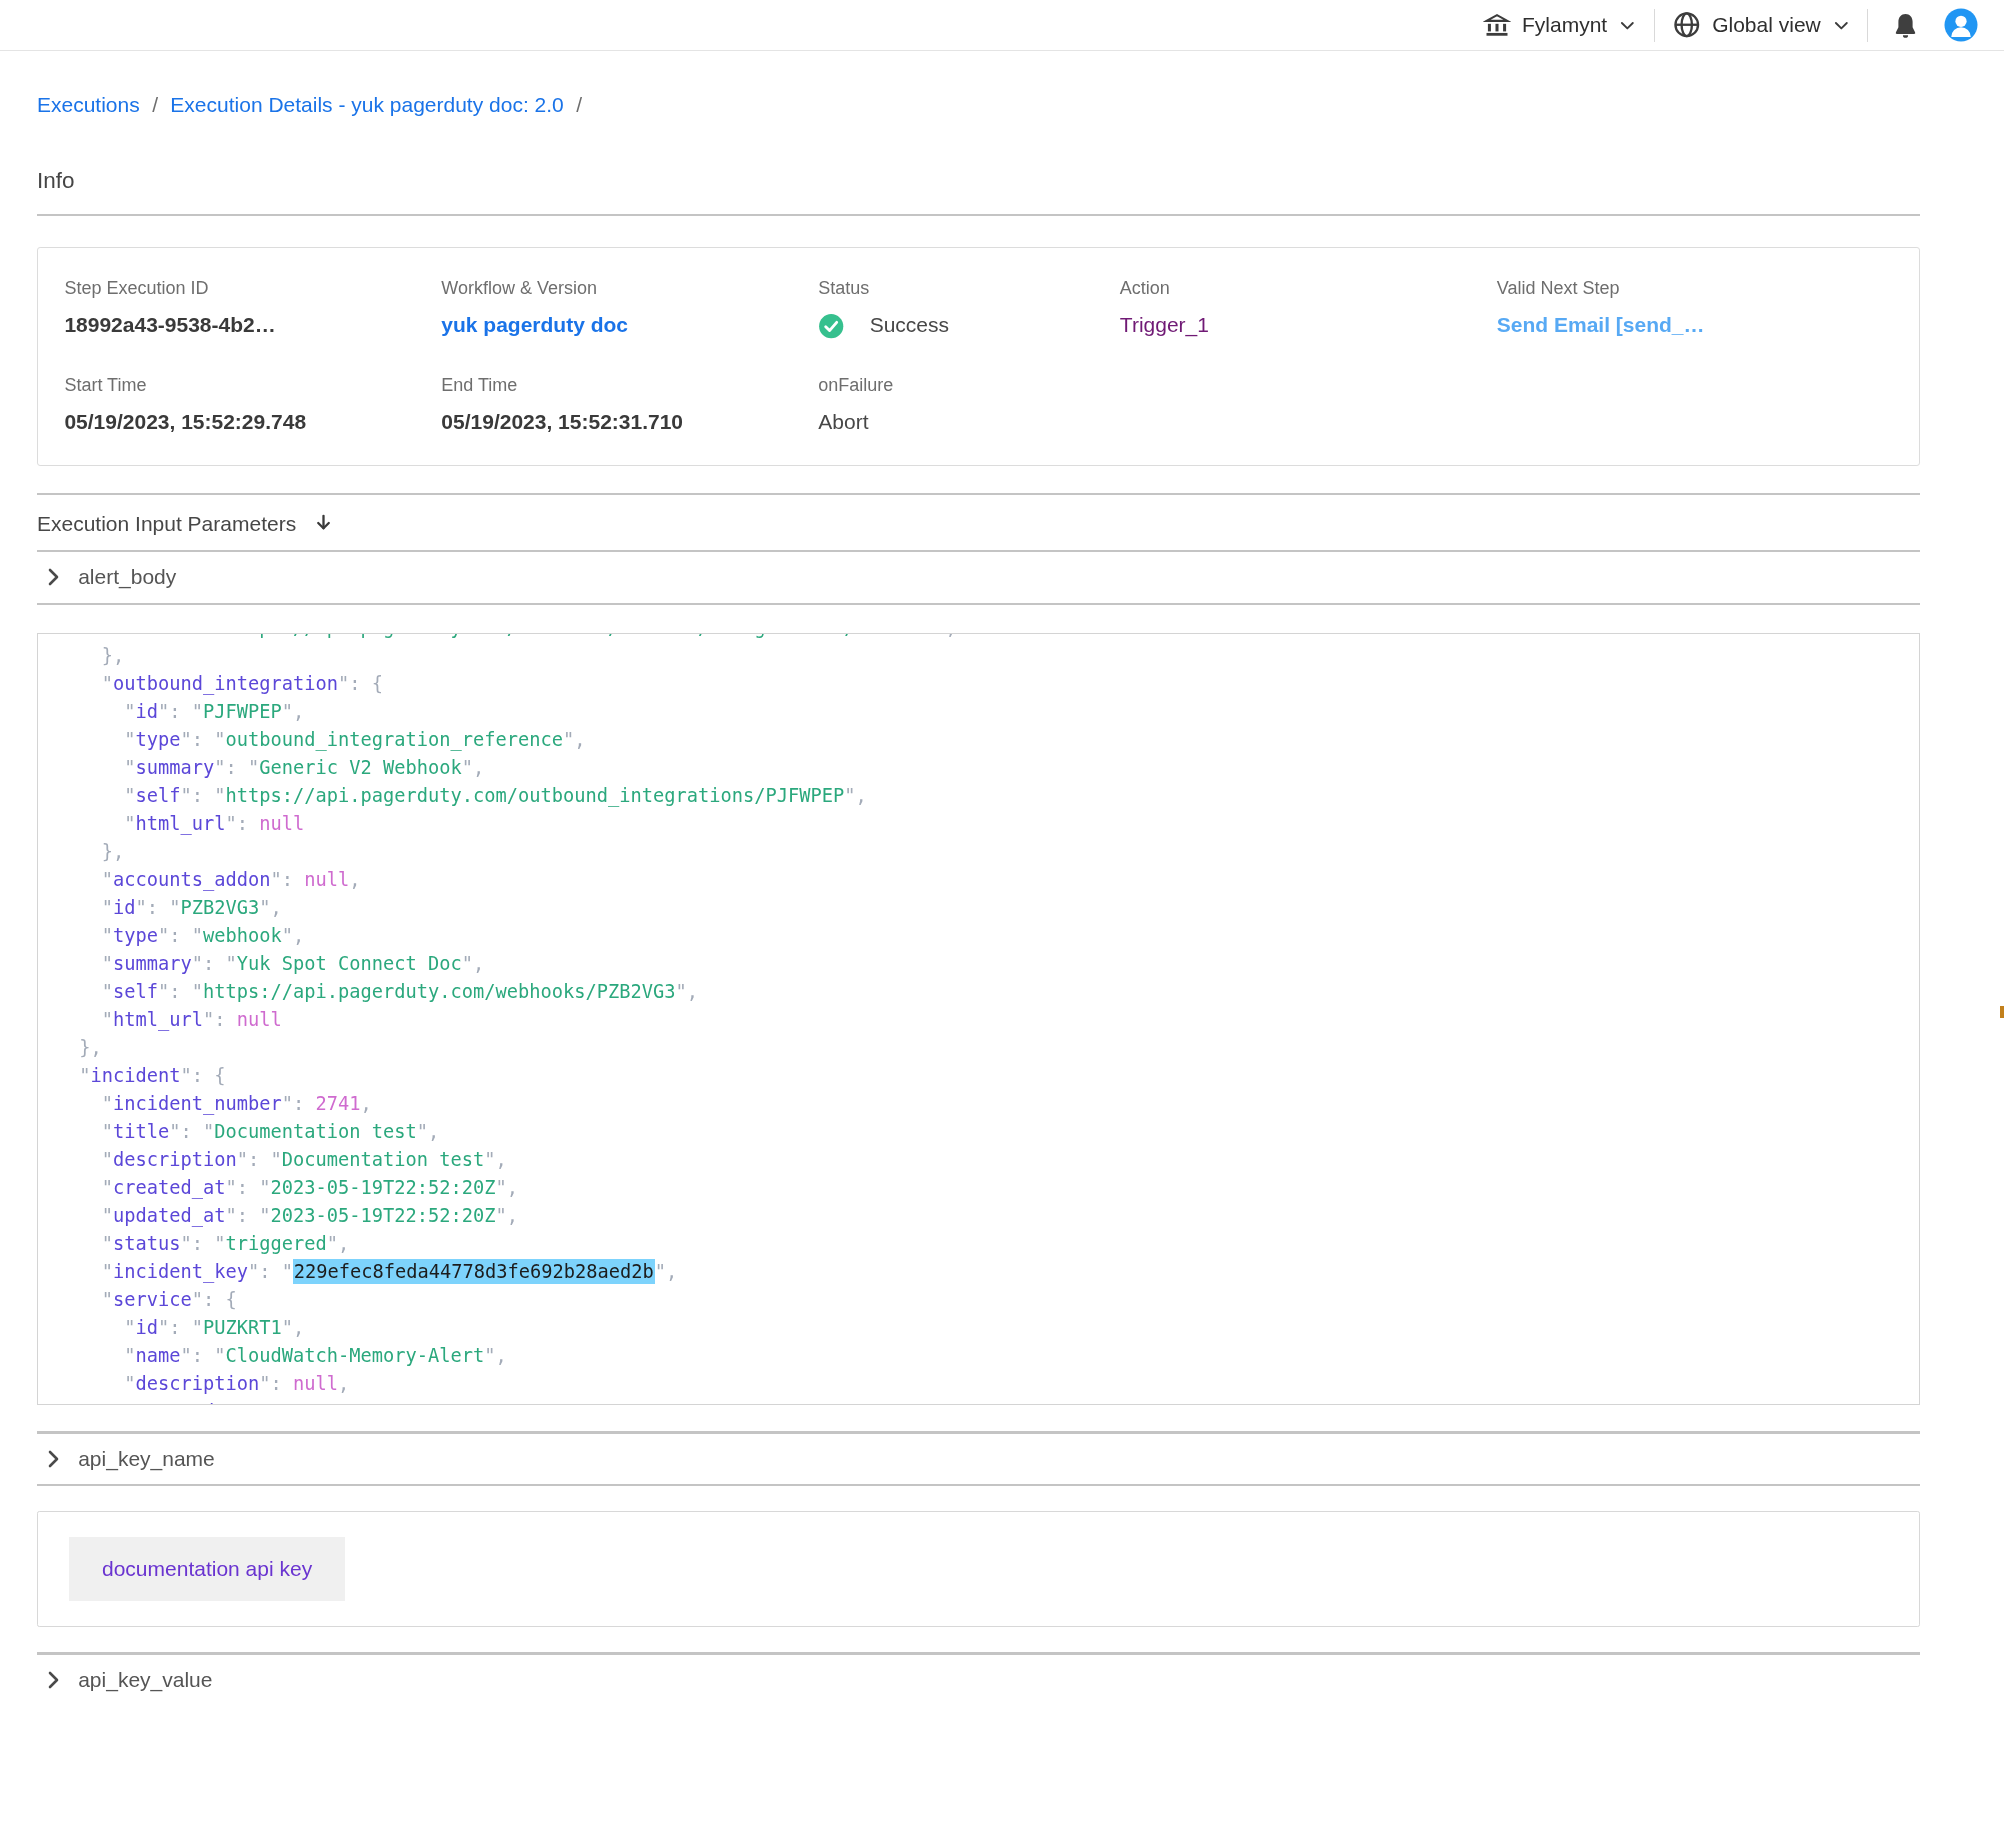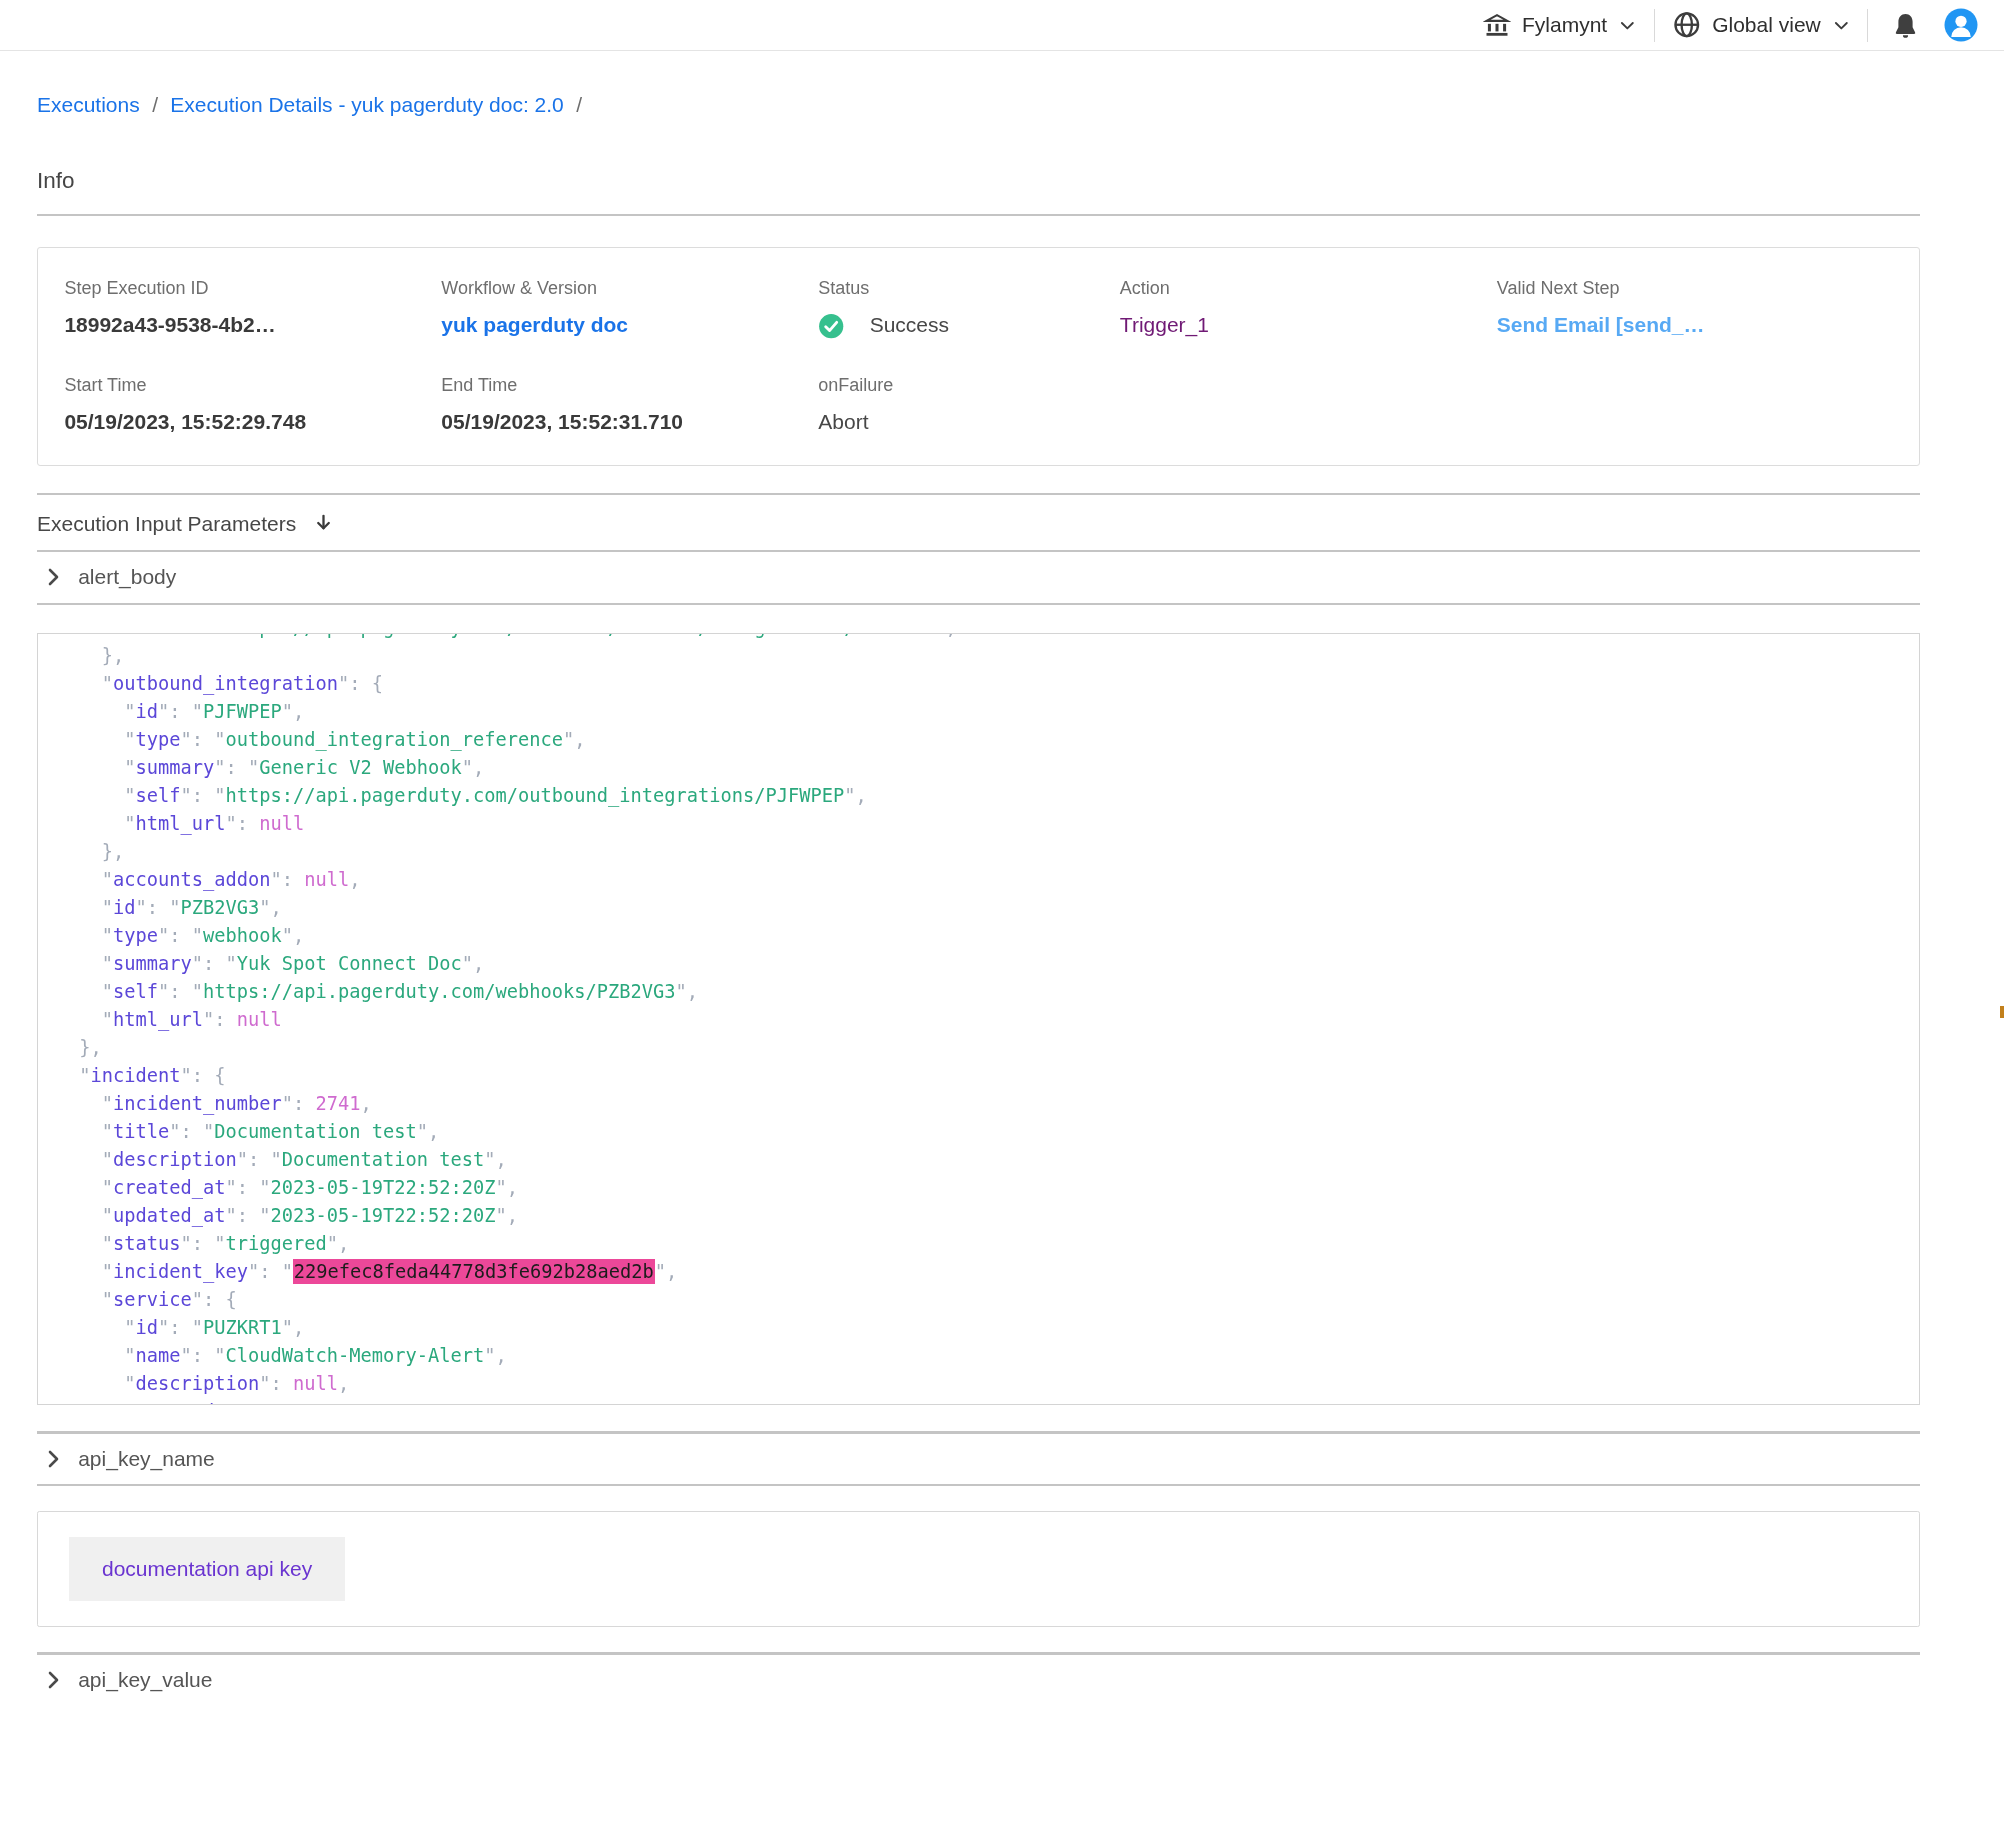--- a/index.html
+++ b/index.html
@@ -69,21 +69,21 @@
   .codebox {
     margin-top:28px; height:772px; overflow:hidden;
     border:1.6px solid #d4d4d4; background:#fff; padding-left:18.7px;
   }
   .codeinner { margin-top:-20px; font-family:"DejaVu Sans Mono", monospace; font-size:18.7px; line-height:28px; white-space:pre; }
   .codeinner .k { color:#5b47d8; }
   .codeinner .s { color:#2ba87d; }
   .codeinner .q { color:#a3abb8; }
   .codeinner .p { color:#a3abb8; }
   .codeinner .n { color:#cf6bcf; }
-  .codeinner .hl { background:#ec4899; color:#1c1c1c; padding:2.3px 0.8px; }
+  .codeinner .hl { background:#7dd3fc; color:#1c1c1c; padding:2.3px 0.8px; }
 
   .hr.aftercode { margin-top:26.4px; }
   .hr.m0 { margin-top:0; }
 
   .valuebox { margin-top:25px; border:1.6px solid #d8d8d8; border-radius:2.3px; padding:25px 0 25px 31px; }
   .chip { display:inline-block; background:#f0f0f0; padding:20px 33px; font-size:21px; color:#6a34d0; }
 
   .hr.afterbox { margin-top:25px; }
 
   .edge-marker { position:absolute; right:0; top:1006px; width:5.4px; height:11.7px; background:#c2801c; }

